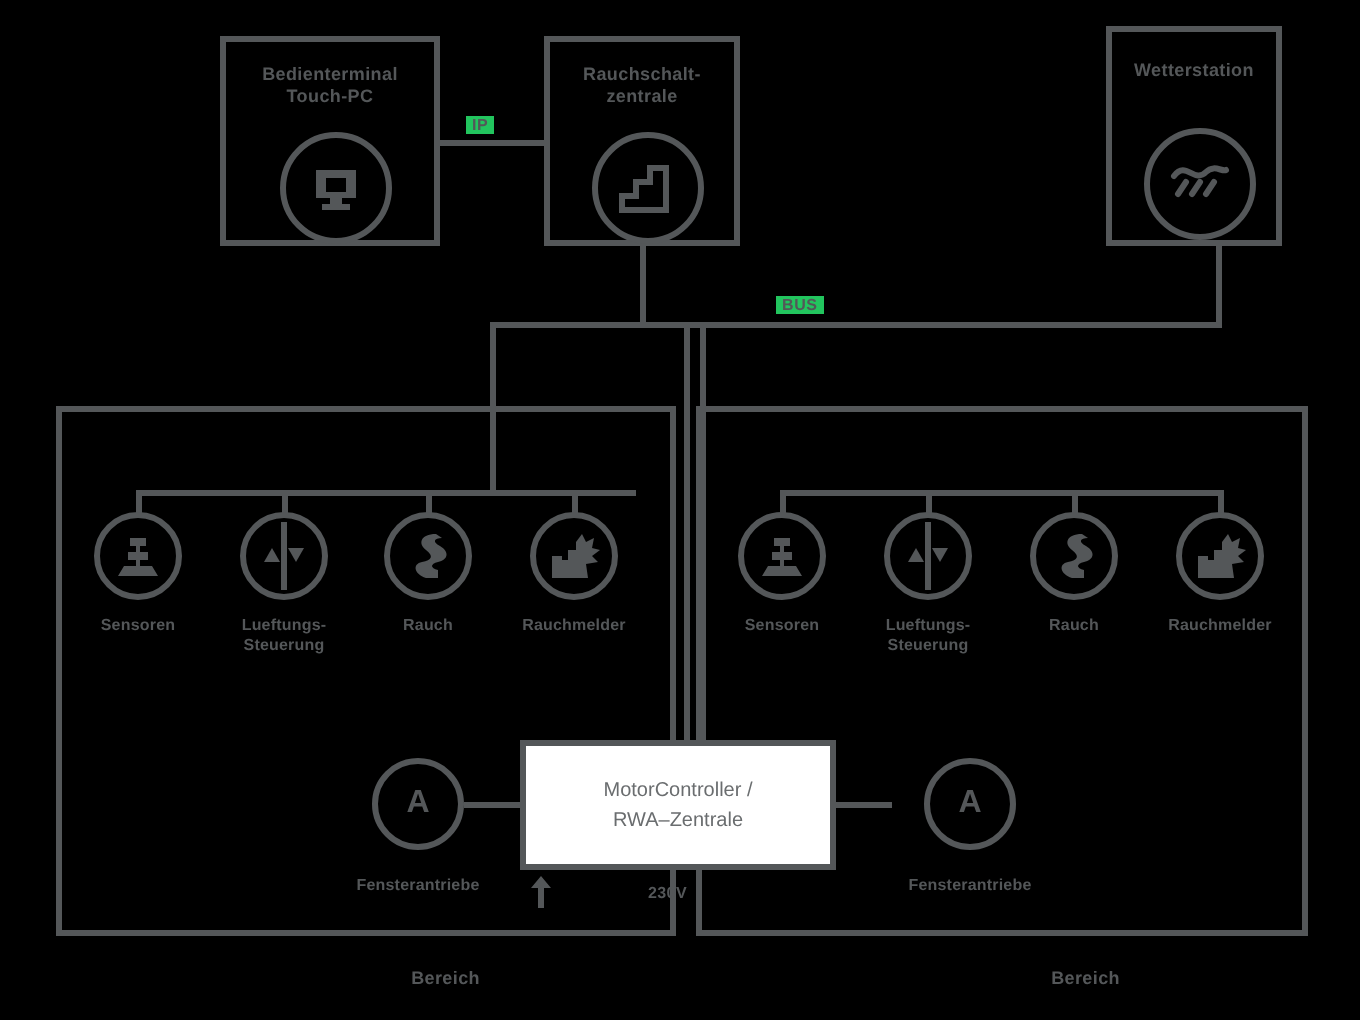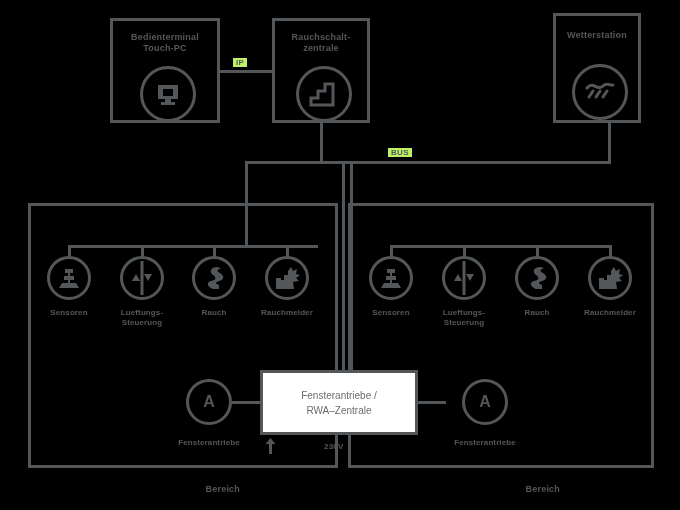--- a/index.html
+++ b/index.html
@@ -83,21 +83,21 @@
     border-radius:50%;
     box-sizing:border-box;
     display:flex;align-items:center;justify-content:center;
   }
 
   .edge-label{
     position:absolute;
     font-size:8px;
     font-weight:bold;
     color:#545759;
-    background:#bef264;
+    background:#22c55e;
     padding:0 3px;
     letter-spacing:.3px;
   }
 
   #controller{
     position:absolute;
     background:#fff;
     border:3px solid #545759;
     box-sizing:border-box;
     display:flex;align-items:center;justify-content:center;
@@ -248,21 +248,21 @@
     <svg width="28" height="26" viewBox="0 0 28 26">
       <path d="M6 24 l0 -9 l5 0 l0 -5 l4 0 l0 -4 l3 -4 l2 4 l4 -2 l-1 5 l4 1 l-4 3 l3 3 l-6 1 l1 7 z" fill="#545759"></path>
       <rect x="3" y="13" width="5" height="11" fill="#545759"></rect>
     </svg>
   </div>
   <div class="node-label" style="left:567px;top:308px;">Rauchmelder</div>
 
   <div class="line vline" style="left:350px;top:161px;height:212px;"></div>
 
   <div id="controller" style="left:260px;top:370px;width:158px;height:65px;">
-    <div class="ctl-text">Fensterantriebe /
+    <div class="ctl-text">MotorController /
 RWA–Zentrale</div>
   </div>
 
   <div class="line hline" style="left:232px;top:401px;width:30px;"></div>
   <div class="big-node" style="left:186px;top:379px;">
     <span>A</span>
   </div>
   <div class="node-label" style="left:166px;top:438px;">Fensterantriebe</div>
 
   <div class="line hline" style="left:416px;top:401px;width:30px;"></div>

